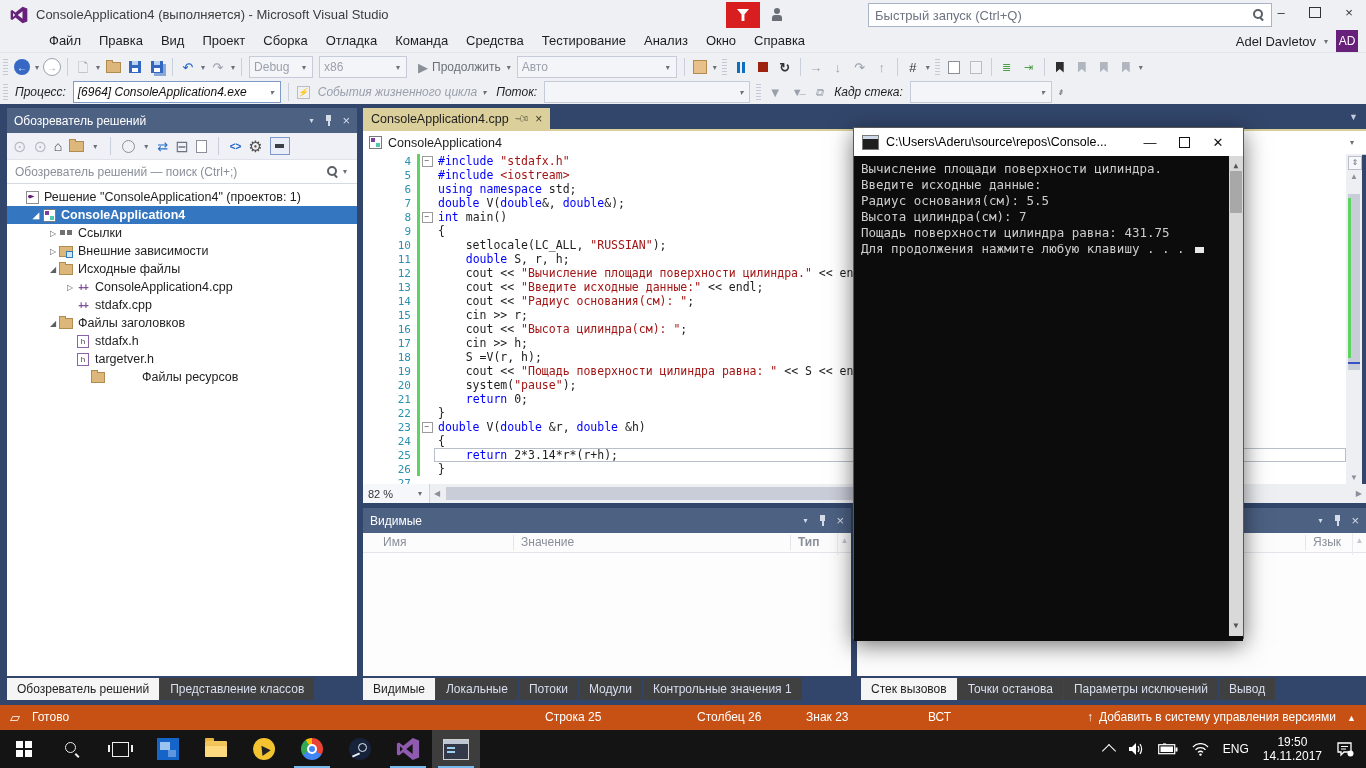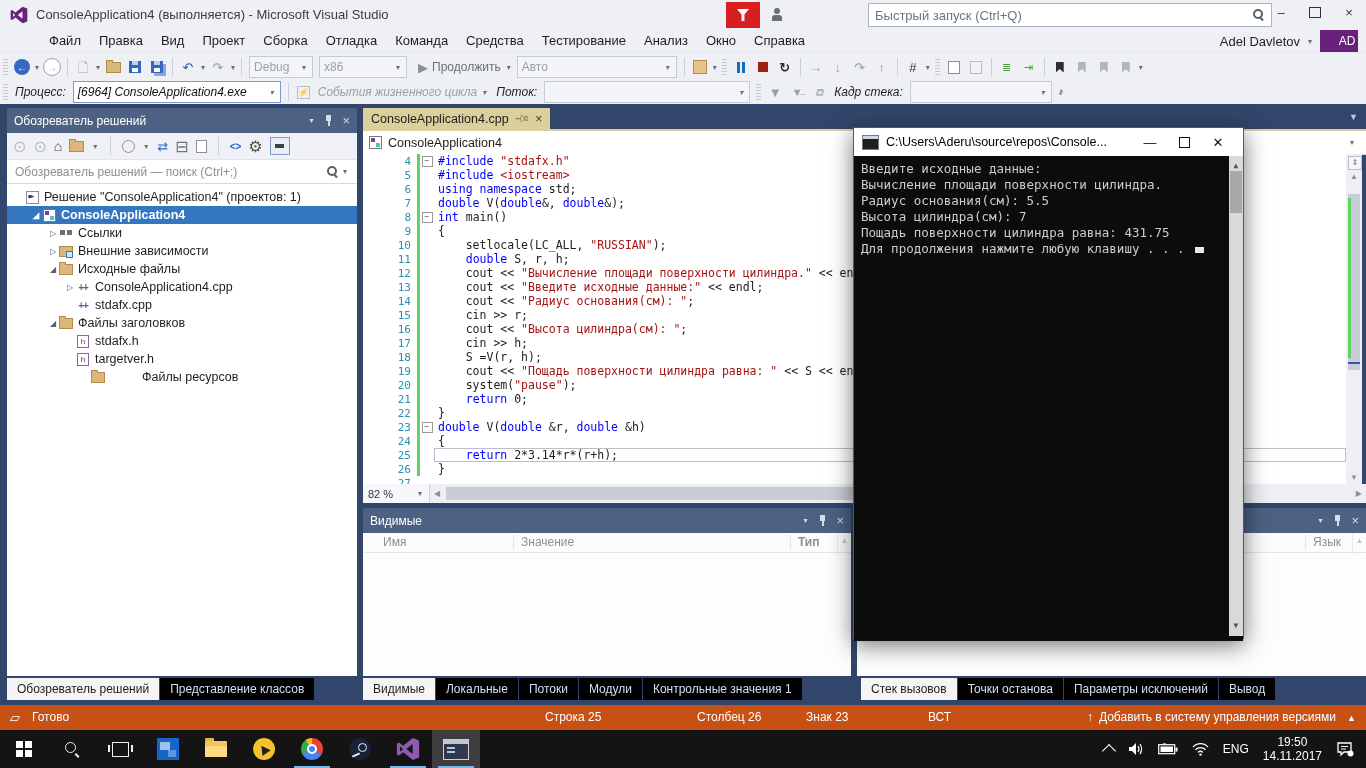--- a/index.html
+++ b/index.html
@@ -33,21 +33,21 @@
   .bm{width:8px;height:11px;background:#2e2e2e;clip-path:polygon(0 0,100% 0,100% 100%,50% 68%,0 100%);}
   .bm.dim{background:#b0b5bf;}
   .listicon{font-size:11px;color:#4f9e46;}
   #quickbox{display:flex;align-items:center;justify-content:space-between;width:390px;height:22px;background:#fff;border:1px solid #a9b3c6;padding:0 6px;color:#6e7480;font-size:13px;}
   .winbtn{width:30px;height:24px;display:flex;align-items:center;justify-content:center;color:#333;font-size:13px;}
   .redflag{width:34px;height:26px;background:#d81e1e;display:flex;align-items:center;justify-content:center;}
   .funnel{width:12px;height:12px;background:#fff;clip-path:polygon(0 0,100% 0,62% 45%,62% 100%,38% 100%,38% 45%);}
   .persona{position:relative;width:14px;height:14px;}
   .persona::before{content:"";position:absolute;left:2px;top:0;width:6px;height:6px;border-radius:50%;background:#6a6f77;}
   .persona::after{content:"";position:absolute;left:0;top:7px;width:10px;height:6px;border-radius:3px 3px 0 0;background:#6a6f77;}
-  .avatar{width:22px;height:22px;background:#68217a;color:#fff;font-size:12px;display:flex;align-items:center;justify-content:center;padding-left:16px;}
+  .avatar{width:22px;height:22px;background:#68217a;color:#fff;font-size:12px;display:flex;align-items:center;justify-content:center;}
   .mag{position:relative;width:12px;height:12px;display:inline-block;}
   .mag::before{content:"";position:absolute;left:0;top:0;width:6px;height:6px;border:2px solid #5b5f66;border-radius:50%;}
   .mag::after{content:"";position:absolute;left:8px;top:8px;width:4px;height:2px;background:#5b5f66;transform:rotate(45deg);transform-origin:0 0;}
 
   
   .twin-header{background:#4d6183;color:#fff;font-size:12px;display:flex;align-items:center;padding:0 7px;}
   .twin-icons{margin-left:auto;display:flex;align-items:center;gap:9px;color:#d6dcea;}
   .pin{position:relative;width:9px;height:11px;}
   .pin::before{content:"";position:absolute;left:2px;top:0;width:5px;height:6px;background:#d6dcea;}
   .pin::after{content:"";position:absolute;left:4px;top:6px;width:1.5px;height:5px;background:#d6dcea;}
@@ -71,21 +71,21 @@
   .i-proj{width:11px;height:11px;background:#fff;border:1px solid #7a7a7a;position:relative;}
   .i-proj::before{content:"";position:absolute;left:1px;top:1px;width:4px;height:4px;background:#7b3f9e;}
   .i-proj::after{content:"";position:absolute;right:1px;bottom:1px;width:4px;height:4px;background:#4ec9b0;}
   .i-refs{width:12px;height:6px;display:flex;gap:2px;}
   .i-refs i{width:5px;height:5px;background:#6e7073;}
   .i-cpp{color:#7e4f9e;font-weight:bold;font-size:10px;letter-spacing:-1px;}
   .i-h{width:10px;height:11px;border:1px solid #8a63a8;font-size:8px;color:#444;display:flex;align-items:center;justify-content:center;background:#fff;}
   .i-extdep{width:13px;height:9px;background:#dcb67a;border:1px solid #b08d4f;position:relative;}
   .i-extdep::after{content:"";position:absolute;right:-1px;bottom:-2px;width:5px;height:5px;background:#cfe6f5;border:1px solid #2e7bb5;}
   #se-tabs{left:7px;top:678px;height:22px;display:flex;gap:1px;font-size:12px;}
-  .btab{display:flex;align-items:center;padding:0 10px;background:#000000;color:#d8dff0;height:22px;white-space:nowrap;}
+  .btab{display:flex;align-items:center;padding:0 10px;background:#404040;color:#d8dff0;height:22px;white-space:nowrap;}
   .btab.active{background:#f5f5f5;color:#1e1e1e;}
 
   
   #tabstrip{left:363px;top:108px;width:1003px;height:21px;display:flex;}
   #doc-tab{display:flex;align-items:center;gap:7px;background:#dbcf9b;color:#1e1e1e;font-size:12.5px;padding:0 8px;height:21px;}
   #tabline{left:363px;top:129px;width:1003px;height:2px;background:#dbcf9b;}
   #navbar{left:363px;top:131px;width:1003px;height:23px;background:#fff;border-bottom:1px solid #ccd1dc;display:flex;font-size:12.5px;color:#1e1e1e;}
   .navcombo{display:flex;align-items:center;height:100%;}
   #editor{left:363px;top:154px;width:983px;height:330px;background:#fff;overflow:hidden;}
   #ind-strip{left:363px;top:154px;width:14px;height:330px;background:#e6e7e9;}
@@ -738,22 +738,22 @@
       <span style="margin-left:auto;display:flex;">
         <span class="conbtn">—</span>
         <span class="conbtn">
             <span style="width:9px;height:9px;border:1.2px solid #111;display:block;"></span>
           </span>
         <span class="conbtn">✕</span>
       </span>
     </div>
     <div id="console-body">
       <div id="console-lines">
+          <div>Вычисление площади поверхности цилиндра.</div>
           <div>Введите исходные данные:</div>
-          <div>Вычисление площади поверхности цилиндра.</div>
           <div>Радиус основания(см): 5.5</div>
           <div>Высота цилиндра(см): 7</div>
           <div>Пощадь поверхности цилиндра равна: 431.75</div>
           <div>Для продолжения нажмите любую клавишу . . .<span class="cursorblk"></span></div>
         </div>
       <div id="con-sb">
         <span class="tgl" style="top:2px;">▲</span>
         <span style="position:absolute;left:1px;top:15px;width:12px;height:42px;background:#a8a8a8;"></span>
         <span class="tgl" style="bottom:2px;">▼</span>
       </div>

